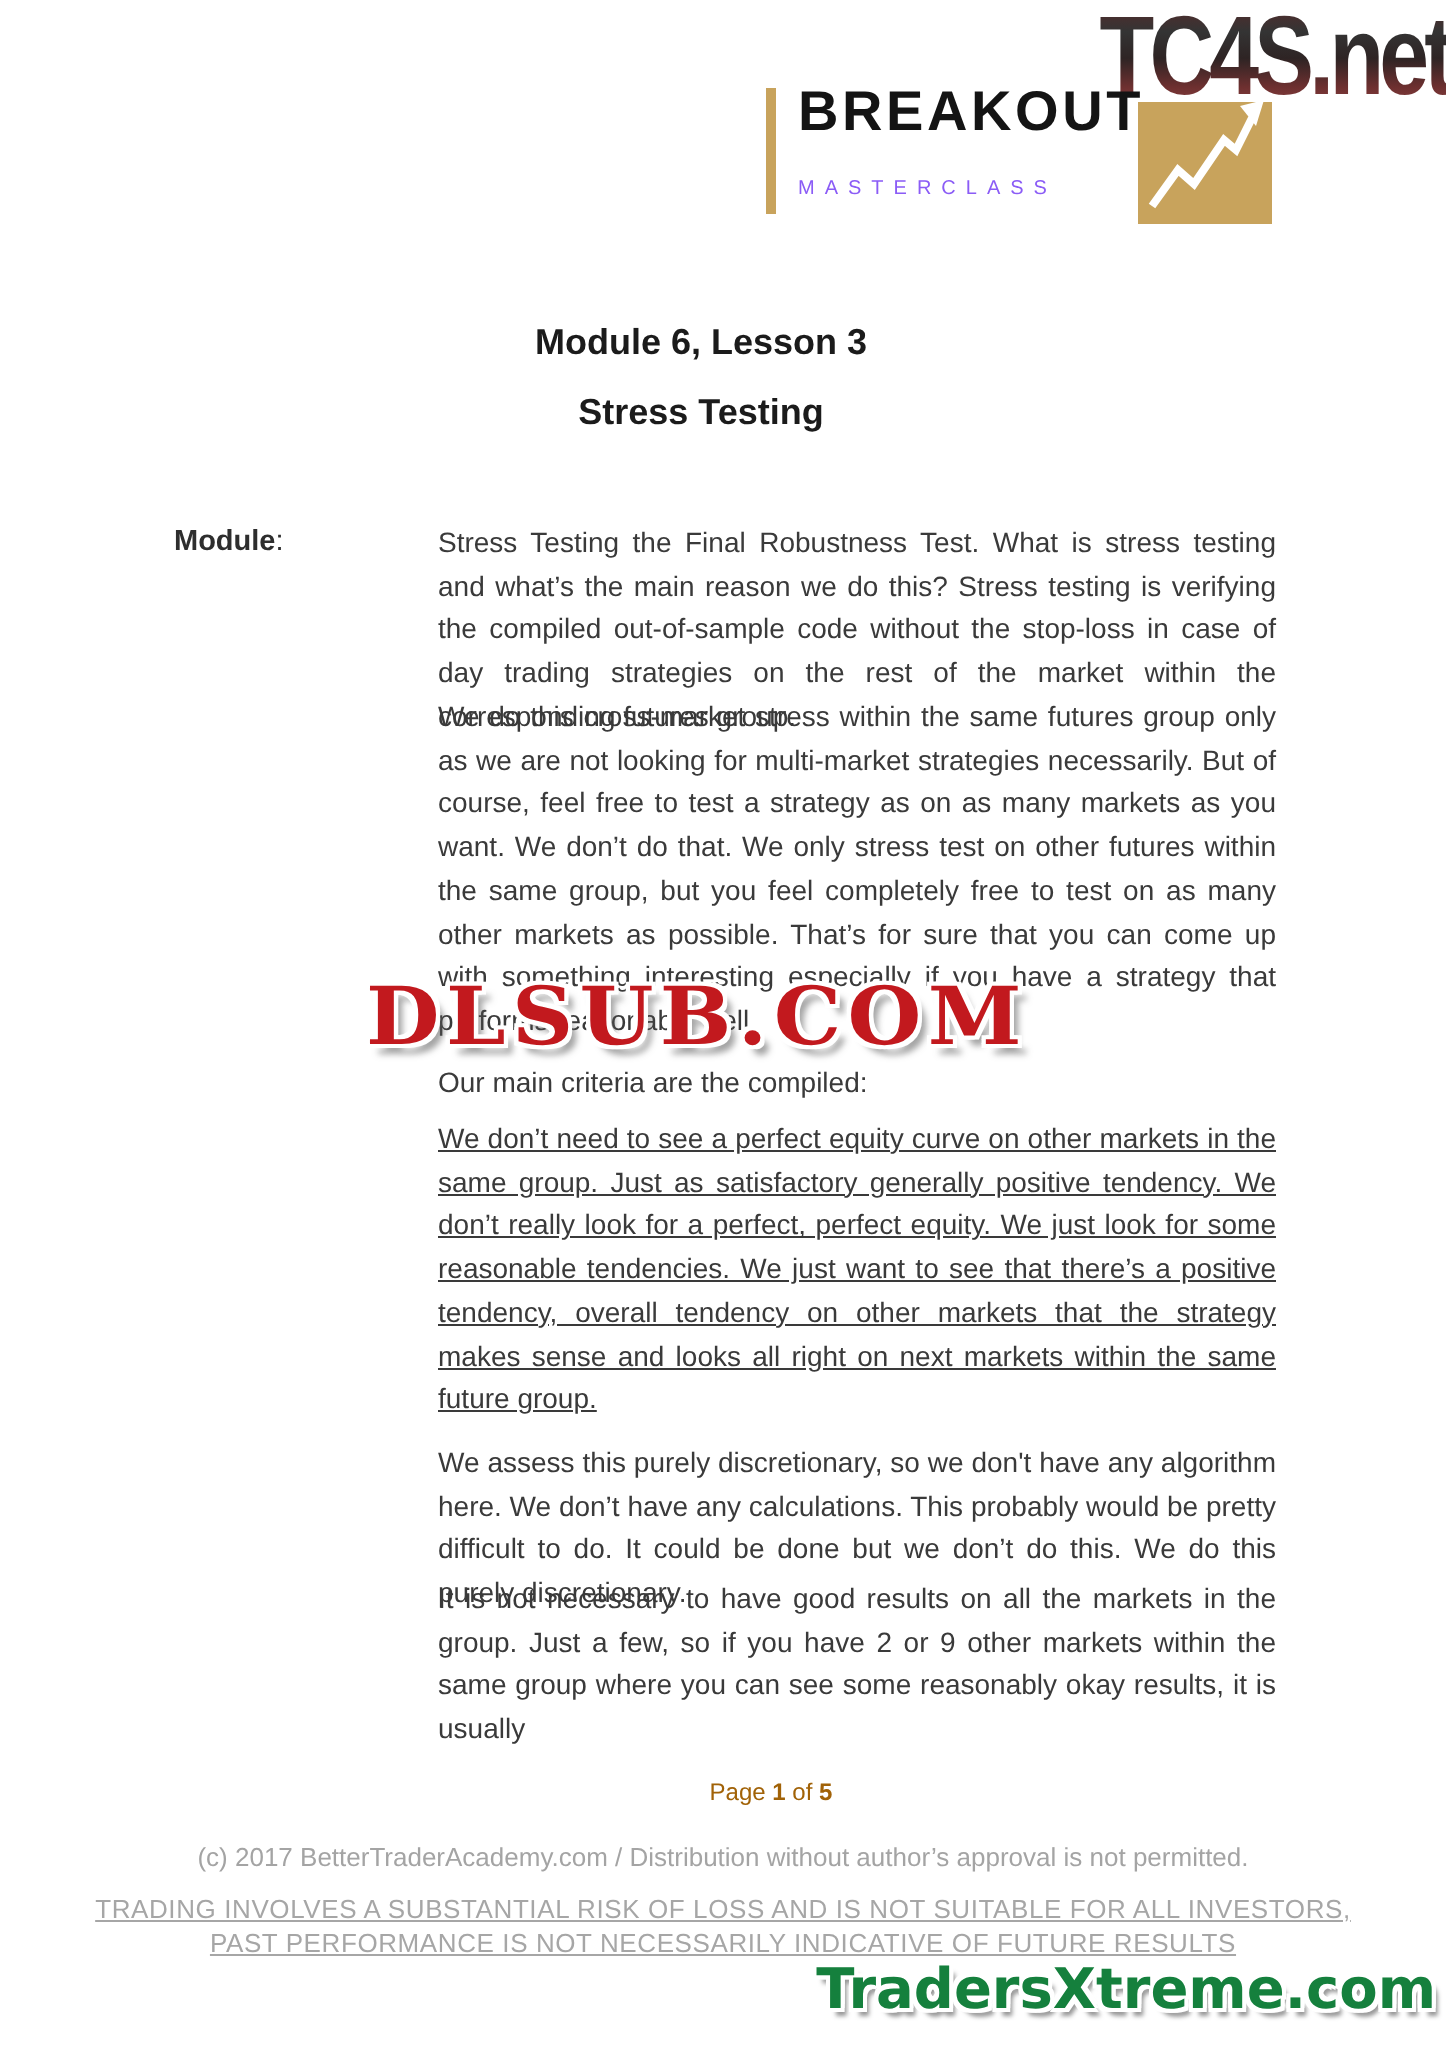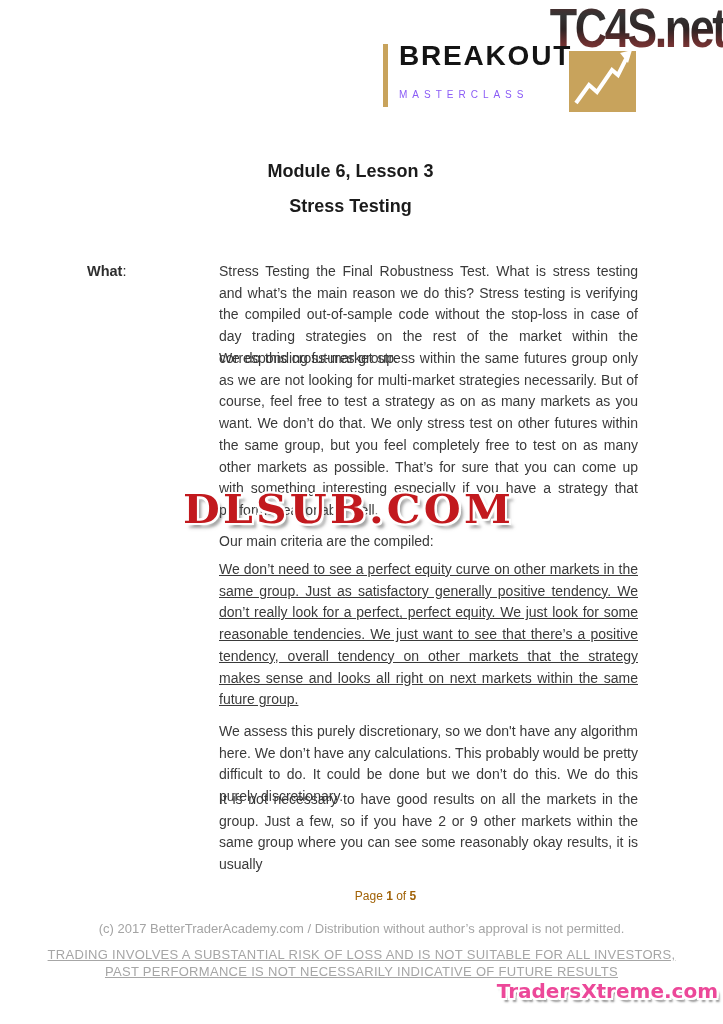--- a/index.html
+++ b/index.html
@@ -69,22 +69,22 @@
     font-size:13px; color:#a4a4a4; }
   .disclaimer { position:absolute; left:0; width:723px; text-align:center;
     font-size:13px; color:#a6a6a6; letter-spacing:.3px;text-decoration:underline; }
   .d1 { top:947px; }
   .d2 { top:964px; }
 
   
   .txtreme {
     position:absolute; top:981px; right:5px;
     font-family:"DejaVu Sans", sans-serif; font-weight:bold;
-    font-size:20px; line-height:1; white-space:nowrap;
-    color:#ec4899;
+    font-size:28px; line-height:1; white-space:nowrap;
+    color:#15803d;
     text-shadow:
       -2px -2px 0 #fff, 2px -2px 0 #fff, -2px 2px 0 #fff, 2px 2px 0 #fff,
       0 -2px 0 #fff, 0 2px 0 #fff, -2px 0 0 #fff, 2px 0 0 #fff,
       3px 4px 2px rgba(80,80,80,.6);
   }
 </style>
 </head>
 <body>
 
 <div class="page">
@@ -101,21 +101,21 @@
       <svg width="67" height="73" viewBox="0 0 67 73">
         <polyline points="7,64 20,46 28,53 43,31 49,36 57,20" fill="none" stroke="#ffffff" stroke-width="4" stroke-linejoin="miter"></polyline>
         <polygon points="51,14 63,11 59,24" fill="#ffffff"></polygon>
       </svg>
     </div>
   </div>
 
   <div class="doc-title t1">Module 6, Lesson 3</div>
   <div class="doc-title t2">Stress Testing</div>
 
-  <div class="speaker"><b>What</b><span>:</span></div>
+  <div class="speaker"><b>Module</b><span>:</span></div>
 
   <p class="para p1">Stress Testing the Final Robustness Test. What is stress testing and what’s the main reason we do this? Stress testing is verifying the compiled out-of-sample code without the stop-loss in case of day trading strategies on the rest of the market within the corresponding futures group.</p>
   <p class="para p2">We do this cross-market stress within the same futures group only as we are not looking for multi-market strategies necessarily. But of course, feel free to test a strategy as on as many markets as you want. We don’t do that. We only stress test on other futures within the same group, but you feel completely free to test on as many other markets as possible. That’s for sure that you can come up with something interesting especially if you have a strategy that performs reasonably well.</p>
   <p class="para p3">Our main criteria are the compiled:</p>
   <p class="para p4">We don’t need to see a perfect equity curve on other markets in the same group. Just as satisfactory generally positive tendency. We don’t really look for a perfect, perfect equity. We just look for some reasonable tendencies. We just want to see that there’s a positive tendency, overall tendency on other markets that the strategy makes sense and looks all right on next markets within the same future group.</p>
   <p class="para p5">We assess this purely discretionary, so we don't have any algorithm here. We don’t have any calculations. This probably would be pretty difficult to do. It could be done but we don’t do this. We do this purely discretionary.</p>
   <p class="para p6">It is not necessary to have good results on all the markets in the group. Just a few, so if you have 2 or 9 other markets within the same group where you can see some reasonably okay results, it is usually</p>
 
   <div class="dlsub">DLSUB.COM</div>
 

